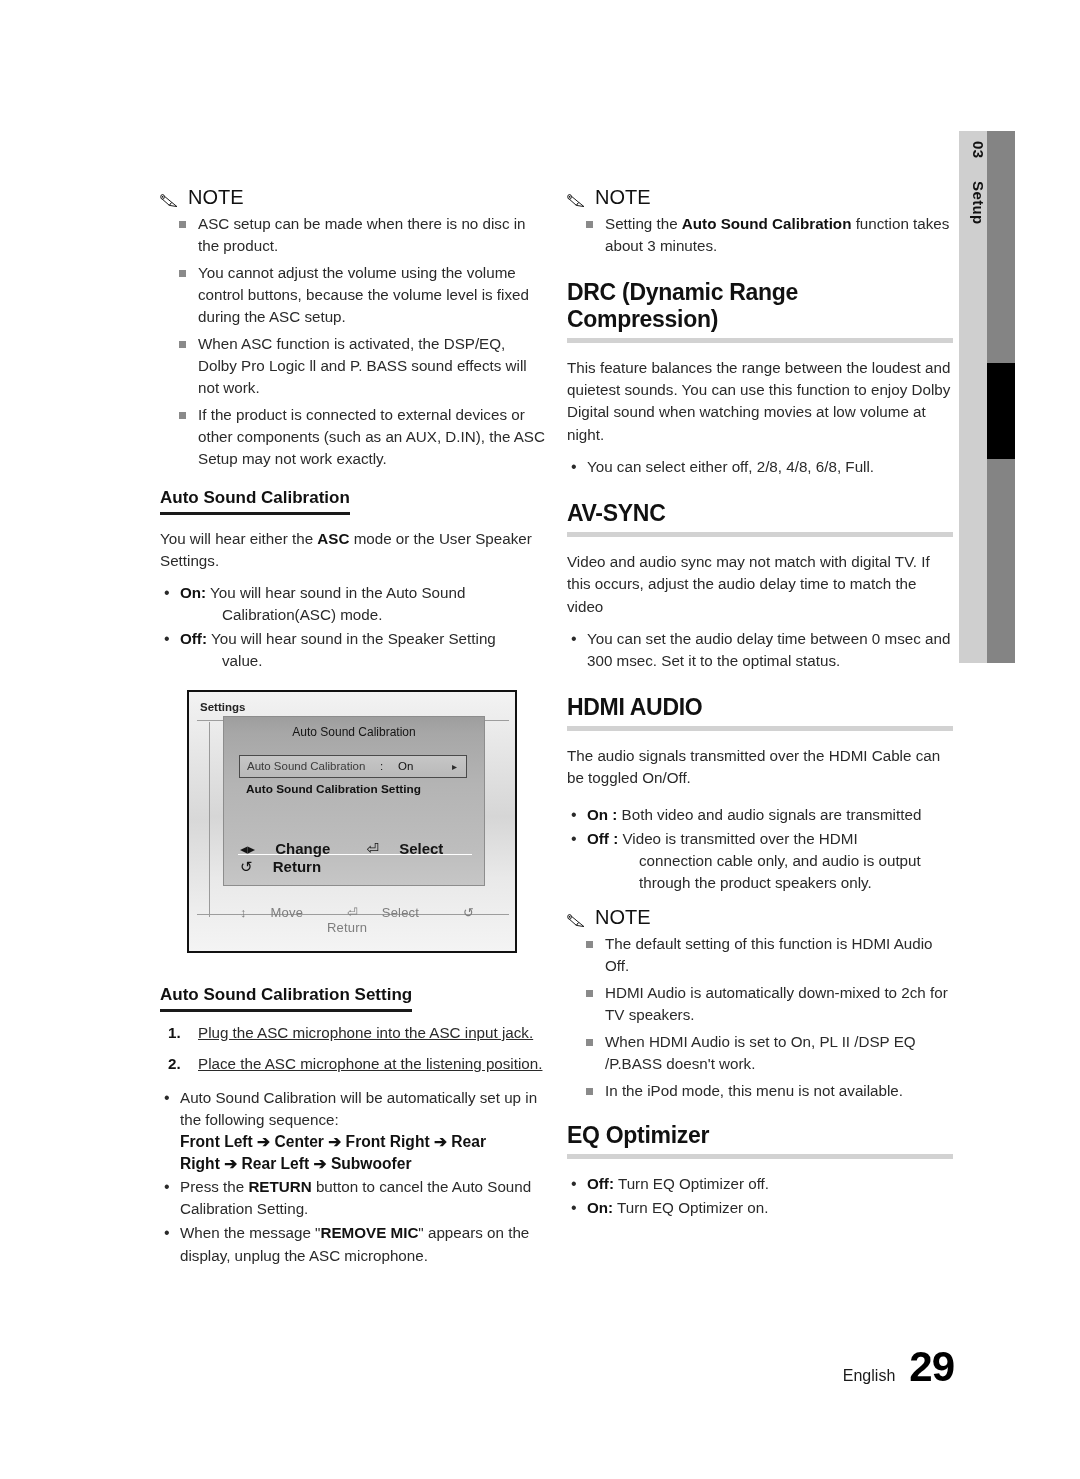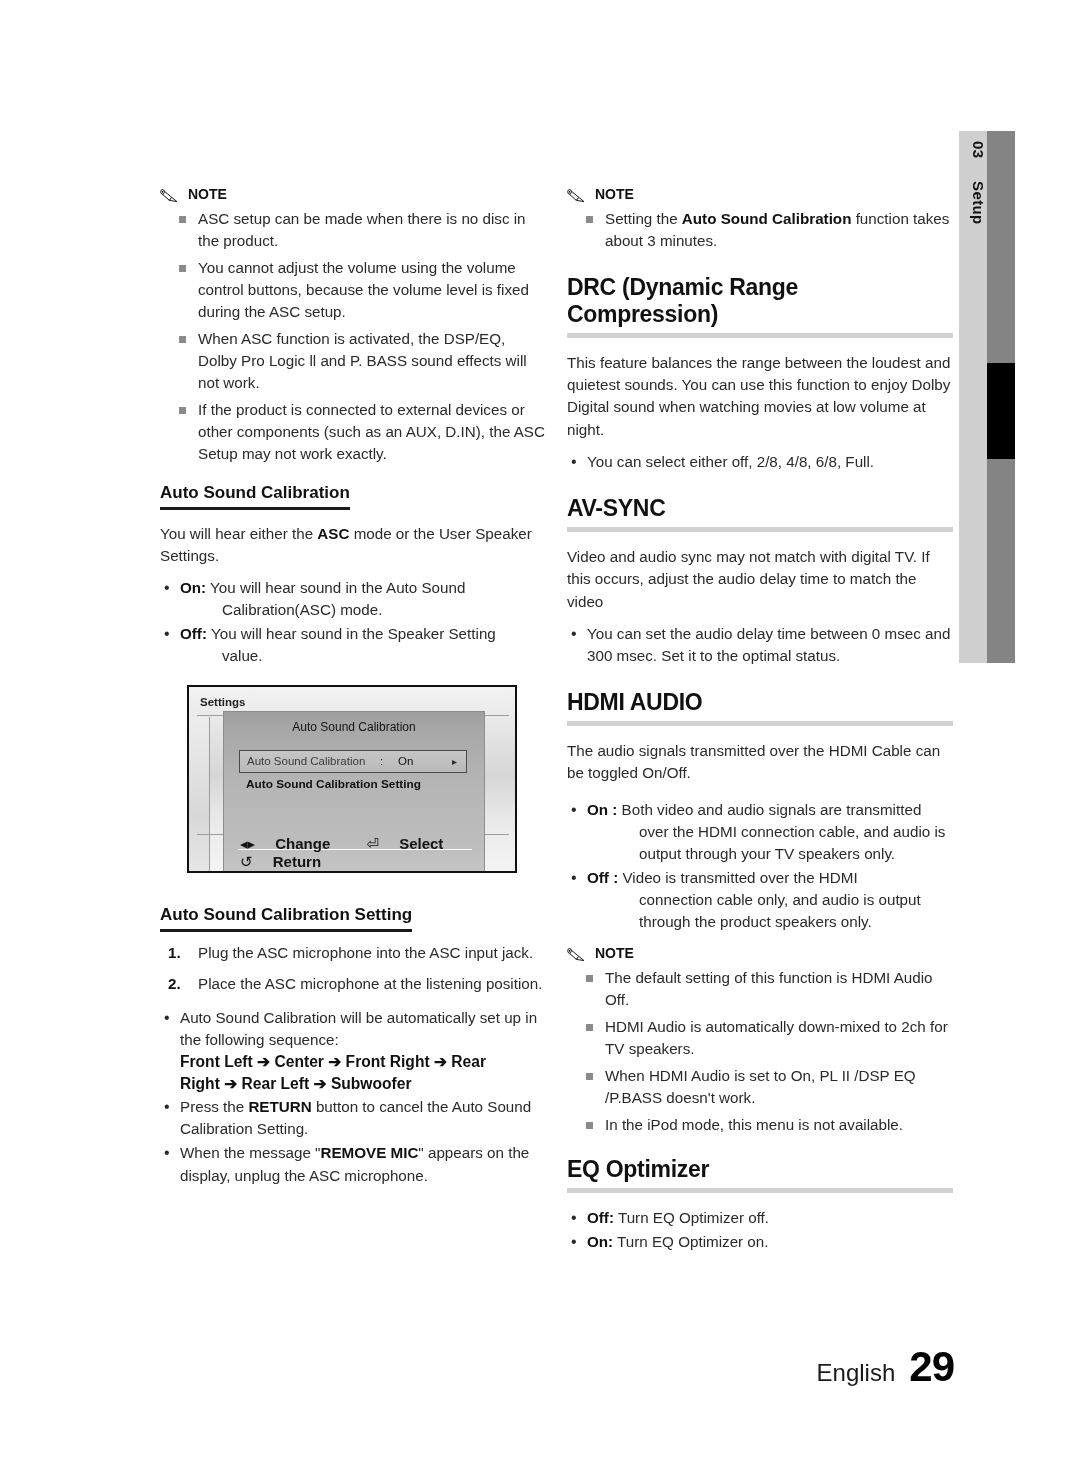--- a/index.html
+++ b/index.html
@@ -104,24 +104,24 @@
     line-height: 1.46;
     margin: 0 0 10px 0;
     color: #2a2a2a;
   }
   .strongtxt { font-weight: bold; color: #111; }
 
   
   .note-block { margin: 0 0 8px 0; }
   .note-title {
     display: flex;
-    align-items: flex-start;
+    align-items: flex-end;
     gap: 6px;
-    font-size: 14px;
-    font-weight: bold;
+    font-size: 20px;
+    font-weight: normal;
     margin-bottom: 4px;
     color: #111;
   }
   .pencil-icon { width: 22px; height: 18px; display: block; flex: 0 0 auto; }
   ul.note-list {
     list-style: none;
     margin: 0;
     padding: 0 0 0 17px;
   }
   ul.note-list > li {
@@ -174,20 +174,21 @@
     padding: 0 0 0 8px;
     counter-reset: step;
   }
   ol.num-list > li {
     position: relative;
     padding-left: 30px;
     font-size: 15.2px;
     line-height: 1.45;
     margin-bottom: 9px;
     color: #2a2a2a;
+    text-decoration: underline;
   }
   ol.num-list > li:before {
     counter-increment: step;
     content: counter(step) ".";
     position: absolute;
     left: 0;
     top: 0;
     font-weight: bold;
     color: #111;
   }
@@ -197,21 +198,21 @@
     font-weight: bold;
     color: #111;
     font-size: 15.6px;
     line-height: 1.4;
   }
 
   
   .osd-shot {
     position: relative;
     width: 330px;
-    height: 188px;
+    height: 263px;
     margin: 18px 0 16px 27px;
     background: linear-gradient(180deg,#f3f3f3 0%, #e6e6e6 22%, #d6d6d6 48%, #e9e9e9 72%, #f4f4f4 100%);
     border: 2px solid #111;
     box-sizing: border-box;
     overflow: hidden;
   }
   .osd-sidebar {
     position: absolute;
     left: 0; top: 30px;
     width: 20px; height: 195px;
@@ -313,21 +314,21 @@
   
   .footer {
     position: absolute;
     right: 126px;
     bottom: 88px;
     display: flex;
     align-items: baseline;
     gap: 14px;
   }
   .footer .lang {
-    font-size: 24px;
+    font-size: 16px;
     color: #1a1a1a;
   }
   .footer .pageno {
     font-size: 42px;
     font-weight: bold;
     color: #000;
     letter-spacing: -1px;
   }
 </style>
 </head>
@@ -501,21 +502,20 @@
   </div>
 
   <div style="margin-top:22px;">
     <h2 class="section-head">HDMI AUDIO</h2>
     <div class="head-rule"></div>
     <p class="body">The audio signals transmitted over the HDMI Cable can be toggled On/Off.</p>
     <ul class="dot-list" style="margin-top:14px;">
       <li>
         <span class="strongtxt">On :</span>
         <span>Both video and audio signals are transmitted</span>
-        <span class="hang-lg">over the HDMI connection cable, and audio is output through your TV speakers only.</span>
       </li>
       <li>
         <span class="strongtxt">Off :</span>
         <span>Video is transmitted over the HDMI</span>
         <span class="hang-lg">connection cable only, and audio is output through the product speakers only.</span>
       </li>
     </ul>
 
     <div class="note-block" style="margin-top:12px;">
       <div class="note-title">

